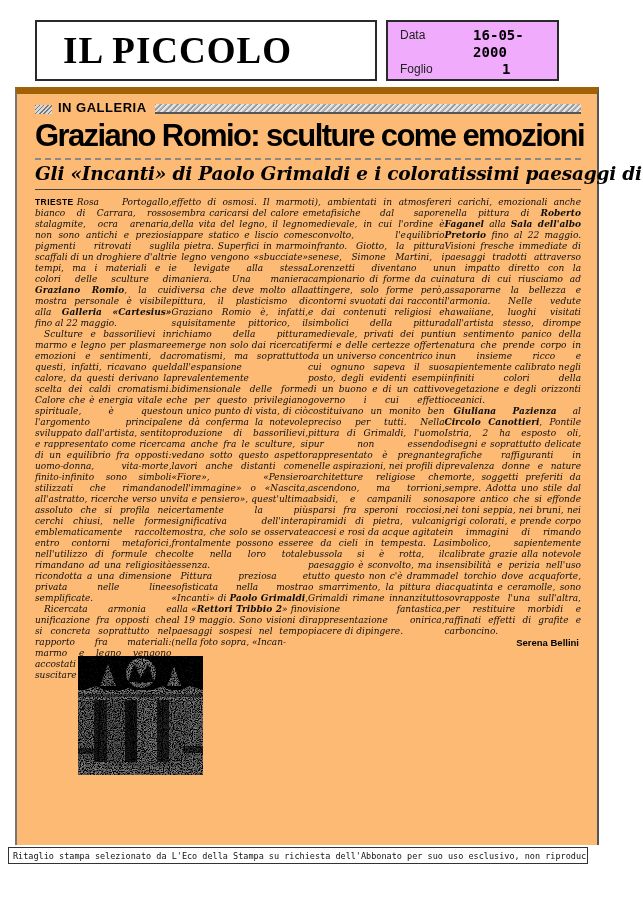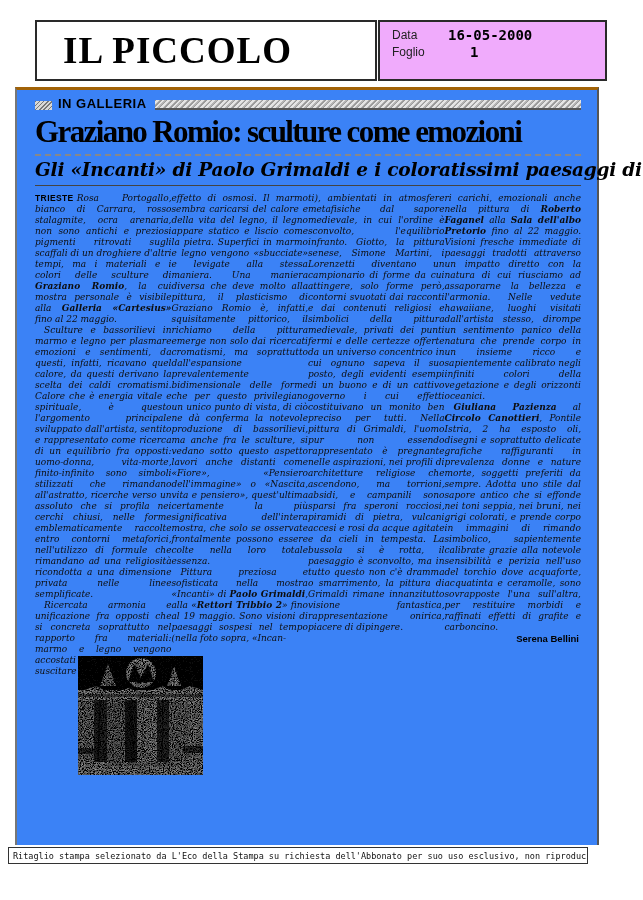--- a/index.html
+++ b/index.html
@@ -7,40 +7,40 @@
   .page {
     position: relative;
     width: 643px; height: 900px;
     background: #ffffff;
     overflow: hidden;
     font-family: "DejaVu Serif", serif;
     color: #111;
   }
 
   
-  .masthead { position:absolute; top:20px; left:35px; width:572px; height:61px; display:flex; gap:1px; }
+  .masthead { position:absolute; top:20px; left:35px; width:524px; height:61px; display:flex; gap:9px; }
   .title-box {
     width:342px; border:2px solid #2a2a2a; background:#fff;
     display:flex; align-items:center; padding-left:26px;
   }
   .paper-title {
     margin:0; font-family:"Liberation Serif", serif; font-weight:700;
     font-size:37px; letter-spacing:1px; color:#000;
   }
   .meta-box { flex:1; border:2px solid #2a2a2a; background:#f0abfc; padding:5px 10px 11px 12px; }
   .meta-row { display:flex; line-height:17px; }
   .meta-label { width:56px; font-family:"Liberation Sans", sans-serif; font-size:12px; color:#222; }
-  .meta-value { font-family:"DejaVu Sans Mono", monospace; font-size:14px; font-weight:600; color:#000; }
+  .meta-value { font-family:"DejaVu Sans Mono", monospace; font-size:14px; font-weight:600; color:#000;margin-left:24px; }
   .meta-row.indent1 .meta-value { padding-left:22px; }
 
   
   .frame {
     position:absolute; top:87px; left:15px; width:584px; height:758px;
-    border-left:2px solid #777; border-right:2px solid #555; border-top:3px solid #a16207;
-    padding:7px 16px 0 18px; background:#3b82f6;
+    border-left:2px solid #777; border-right:2px solid #555; border-top:7px solid #a16207;
+    padding:7px 16px 0 18px; background:#fdba74;
   }
 
   .section-strip { display:flex; align-items:flex-end; height:14px; margin-bottom:5px; }
   .section-icon {
     width:17px; height:9px; margin-bottom:1px;
     background:repeating-linear-gradient(135deg,#777 0 1px,#d8d8d8 1px 3px);
   }
   .section-label {
     font-family:"Liberation Sans", sans-serif; font-weight:800; font-size:13px;
     letter-spacing:0.5px; margin:0 8px 0 6px; color:#000; white-space:nowrap;
@@ -50,21 +50,21 @@
     background:repeating-linear-gradient(135deg,#9a9a9a 0 1px,#e4e4e4 1px 3px,#b5b5b5 3px 4px);
     border-bottom:2px solid #555;
   }
 
   .kicker {
     font-family:"Liberation Serif", serif; font-size:12.8px; letter-spacing:-0.3px;
     white-space:nowrap; color:#000; margin:5px 0 3px;
   }
 
   .headline {
-    margin:1px 0 0; font-family:Liberation Serif, serif; font-weight:800;
+    margin:1px 0 0; font-family:Liberation Sans, sans-serif; font-weight:800;
     font-size:31px; letter-spacing:-1.6px; line-height:1.04; color:#000; white-space:nowrap;
   }
   .rule-dashed { border-top:2px dashed #888; margin:6px 0 3px; }
   .subhead {
     margin:2px 0 5px; font-family:"DejaVu Serif", serif; font-style:italic; font-weight:600;
     font-size:18.5px; letter-spacing:-0.2px; color:#000; white-space:nowrap;
   }
   .rule-solid { border-top:1px solid #444; margin-bottom:7px; }
 
   

